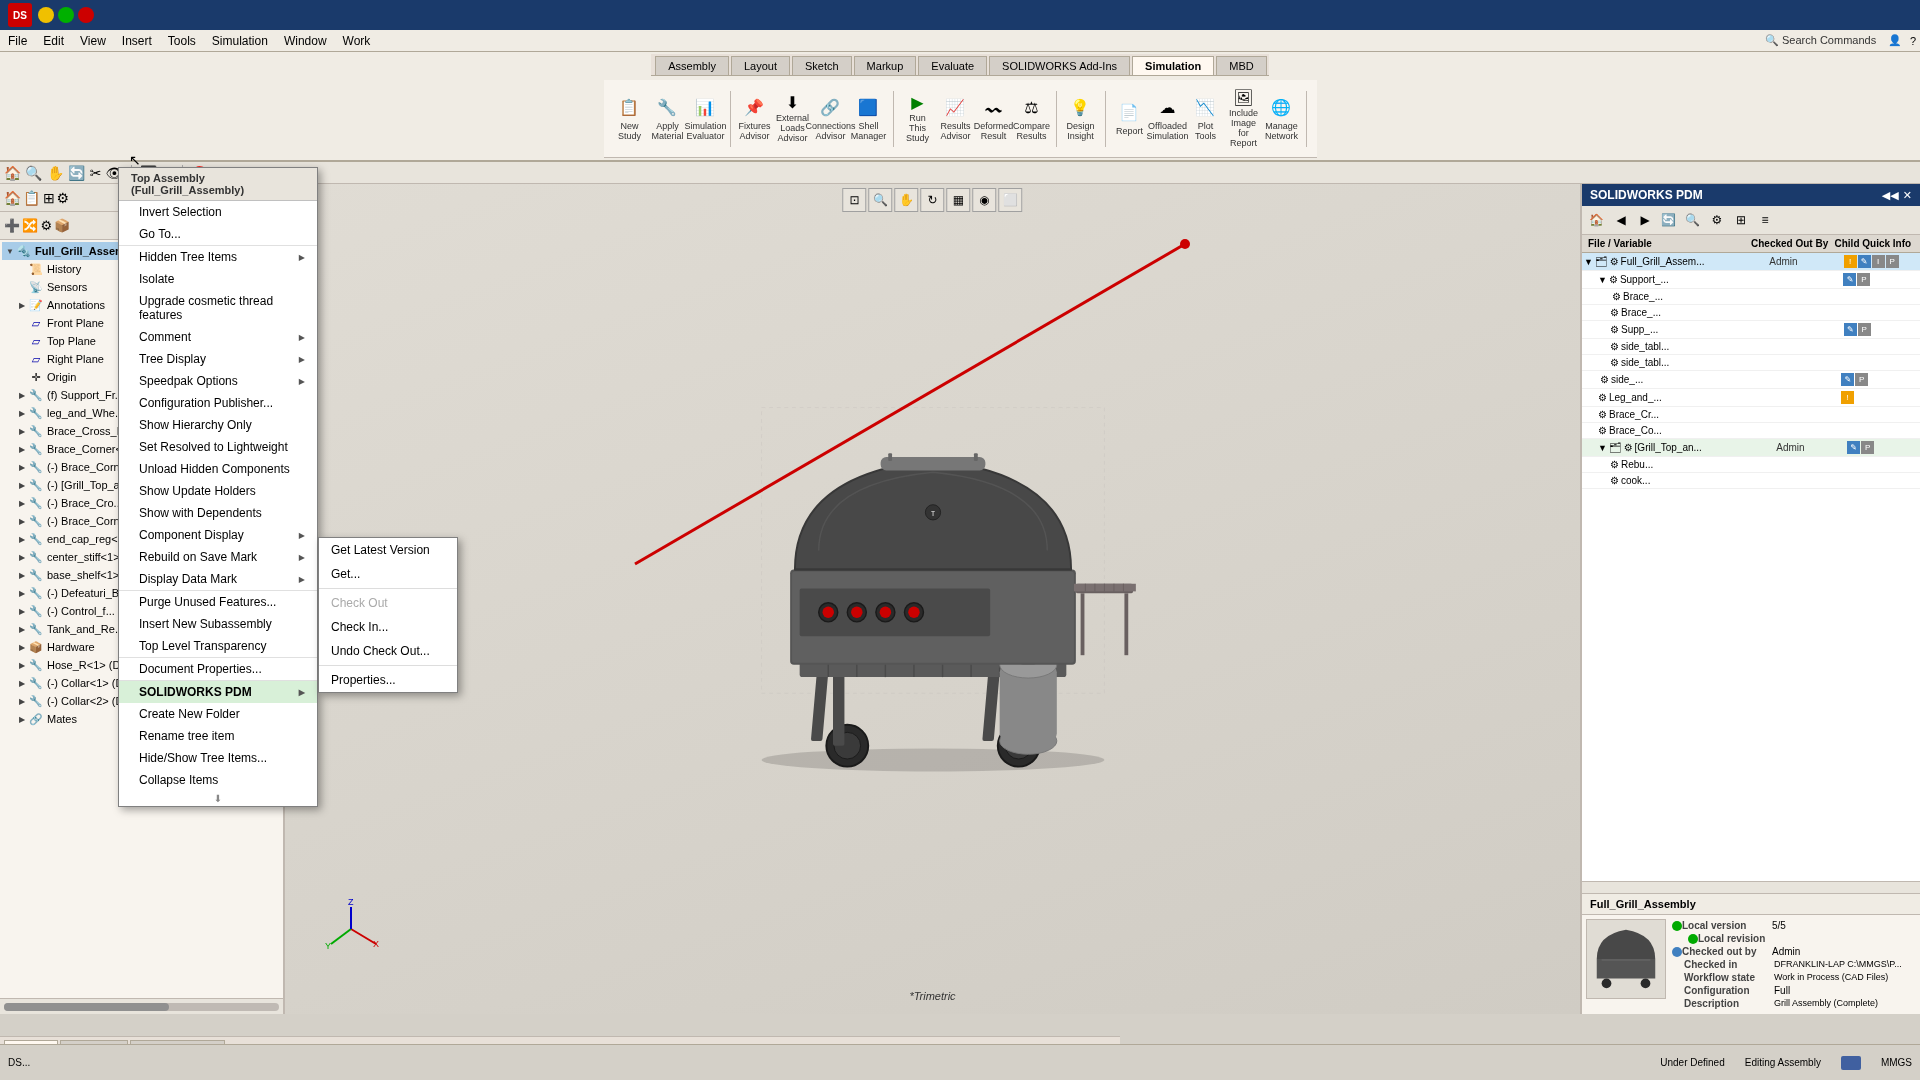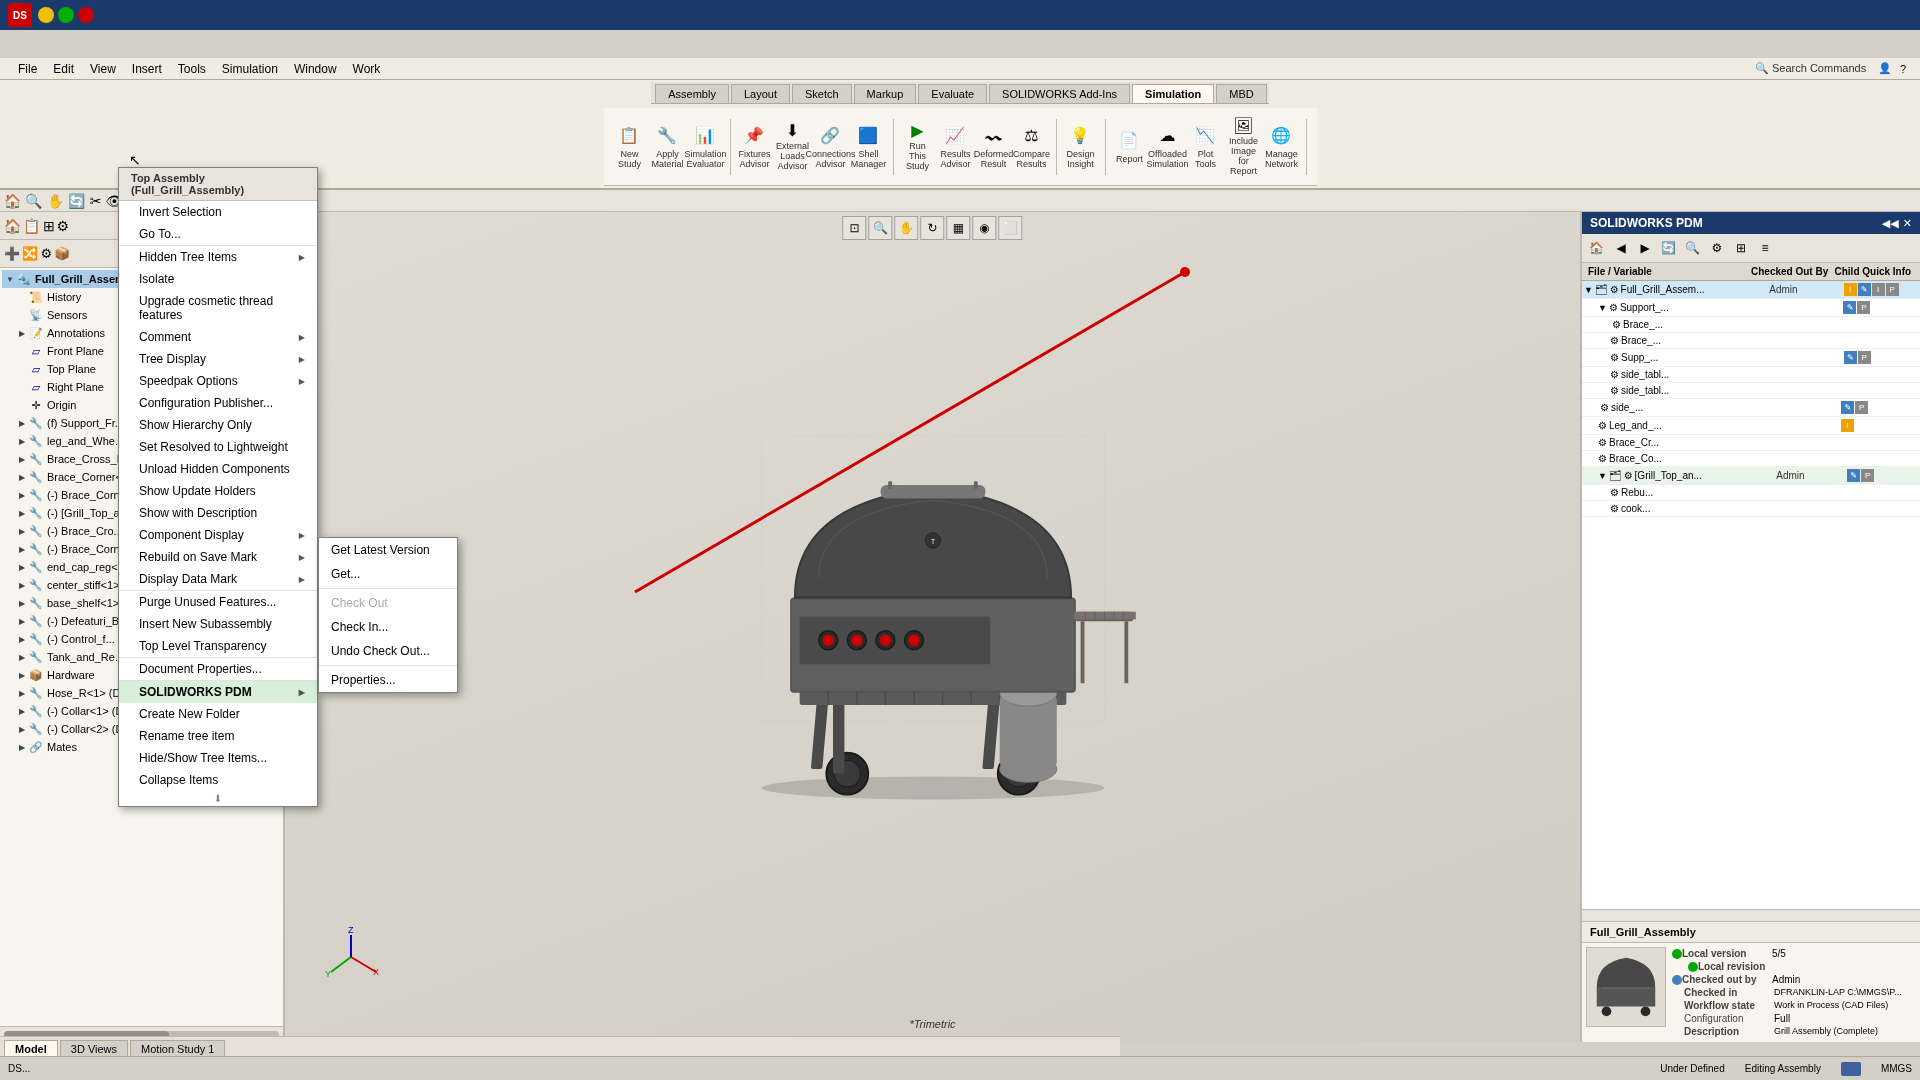--- a/index.html
+++ b/index.html
@@ -36,23 +36,22 @@
     #titlebar .win-btn.minimize { background: #f0c000; }
     #titlebar .win-btn.restore { background: #00b000; }
     #titlebar .win-btn.close { background: #cc0000; }
 
     
     #menubar {
       height: 22px;
       background: #f0ece4;
       display: flex;
       align-items: center;
-      padding: 0 10px;
+      padding: 0 0;
       border-bottom: 1px solid #b0a898;
-      margin-top: 28px;
     }
     .menu-item {
       padding: 2px 8px;
       cursor: pointer;
       font-size: 12px;
       color: #000;
     }
 
     
     #toolbar {
@@ -958,21 +957,21 @@
           <span style="width:90px;color:#444;font-weight:bold;">Checked in</span>
           <span style="font-size:9px;overflow:hidden;white-space:nowrap;">DFRANKLIN-LAP  C:\MMGS\P...</span>
         </div>
         <div class="pdm-info-row" style="display:flex;padding:1px 0;">
           <span style="width:12px;"></span>
           <span style="width:90px;color:#444;font-weight:bold;">Workflow state</span>
           <span style="font-size:9px;overflow:hidden;">Work in Process (CAD Files)</span>
         </div>
         <div class="pdm-info-row" style="display:flex;padding:1px 0;">
           <span style="width:12px;"></span>
-          <span style="width:90px;color:#444;font-weight:normal;">Configuration</span>
+          <span style="width:90px;color:#444;font-weight:bold;">Configuration</span>
           <span>Full</span>
         </div>
         <div class="pdm-info-row" style="display:flex;padding:1px 0;">
           <span style="width:12px;"></span>
           <span style="width:90px;color:#444;font-weight:bold;">Description</span>
           <span style="font-size:9px;">Grill Assembly (Complete)</span>
         </div>
       </div>
     </div>
   </div>
@@ -1019,21 +1018,21 @@
   <div class="ctx-item">
     <span>Set Resolved to Lightweight</span>
   </div>
   <div class="ctx-item">
     <span>Unload Hidden Components</span>
   </div>
   <div class="ctx-item">
     <span>Show Update Holders</span>
   </div>
   <div class="ctx-item">
-    <span>Show with Description</span>
+    <span>Show with Dependents</span>
   </div>
   <div class="ctx-item has-sub">
     <span>Component Display</span>
     <span style="font-size:8px;color:#555;">▶</span>
   </div>
   <div class="ctx-item has-sub">
     <span>Rebuild on Save Mark</span>
     <span style="font-size:8px;color:#555;">▶</span>
   </div>
   <div class="ctx-item has-sub">
@@ -1093,20 +1092,20 @@
     <span>Properties...</span>
   </div>
 </div>
 
 <div id="view-tabs" style="height:24px; background:#e8e0d8; display:flex; align-items:center; padding:0 4px; gap:2px; border-top:1px solid #c0b8b0; position:absolute; bottom:20px; left:0; width:1120px;">
   <div class="view-tab active">Model</div>
   <div class="view-tab">3D Views</div>
   <div class="view-tab">Motion Study 1</div>
 </div>
 
-<div id="status-bar" style="height:24px; background:#d4d0c8; display:flex; align-items:center; padding:0 8px; font-size:10px; border-top:1px solid #b0a898; position:absolute; bottom:0; left:0; right:0; gap:20px;">
+<div id="status-bar" style="height:36px; background:#d4d0c8; display:flex; align-items:center; padding:0 8px; font-size:10px; border-top:1px solid #b0a898; position:absolute; bottom:0; left:0; right:0; gap:20px;">
   <span>DS...</span>
   <span style="flex:1;"></span>
   <span>Under Defined</span>
   <span>Editing Assembly</span>
   <span style="width:20px;height:14px;background:#4060a0;border-radius:2px;"></span>
   <span>MMGS</span>
 </div>
 
 </body></html>

